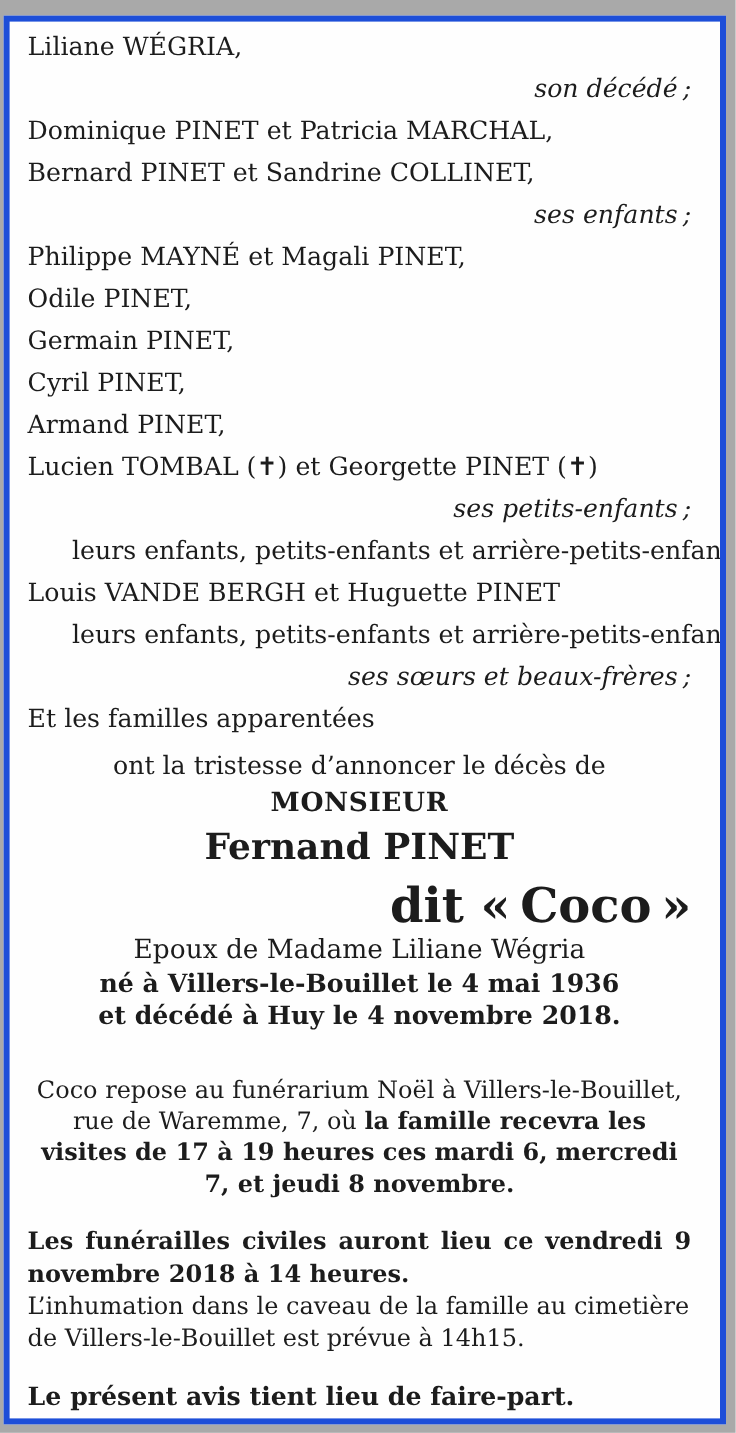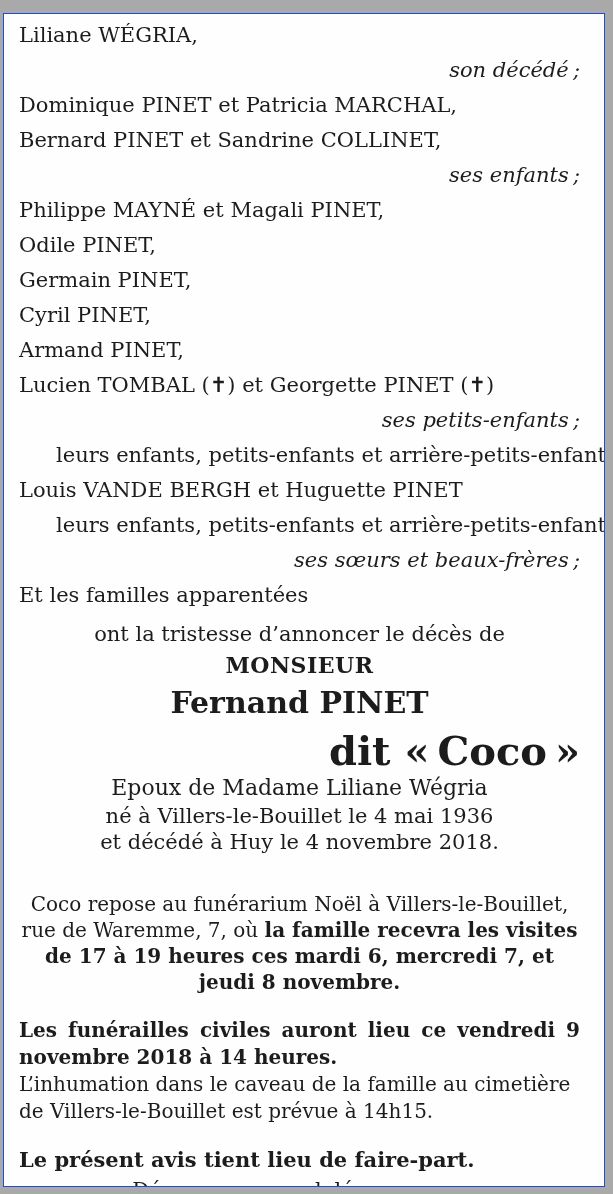--- a/index.html
+++ b/index.html
@@ -13,21 +13,21 @@
     background: #a9a9a9;
     font-family: "DejaVu Serif", "Liberation Serif", serif;
     color: #1c1c1c;
     overflow: hidden;
   }
   .card {
     box-sizing: border-box;
     margin: 13px 8px 7px 3px;
     height: 1174px;
     background: #fefefe;
-    border: 1px solid #1d4ed8;
+    border: 5px solid #1d4ed8;
     padding: 4px 24px 0 15px;
     overflow: hidden;
   }
   
   .fam {
     font-size: 21px;
     line-height: 35px;
     white-space: nowrap;
   }
   .rel {
@@ -69,20 +69,21 @@
     text-align: center;
     font-weight: normal;
     font-size: 22px;
     line-height: 30px;
     margin-top: 2px;
   }
   .dateline {
     text-align: center;
     font-size: 21px;
     line-height: 26px;
+    font-weight: bold;
   }
   
   .visits {
     text-align: center;
     font-size: 20px;
     line-height: 26px;
     margin-top: 36px;
   }
   .visits b { font-weight: bold; }
   .funeral {

